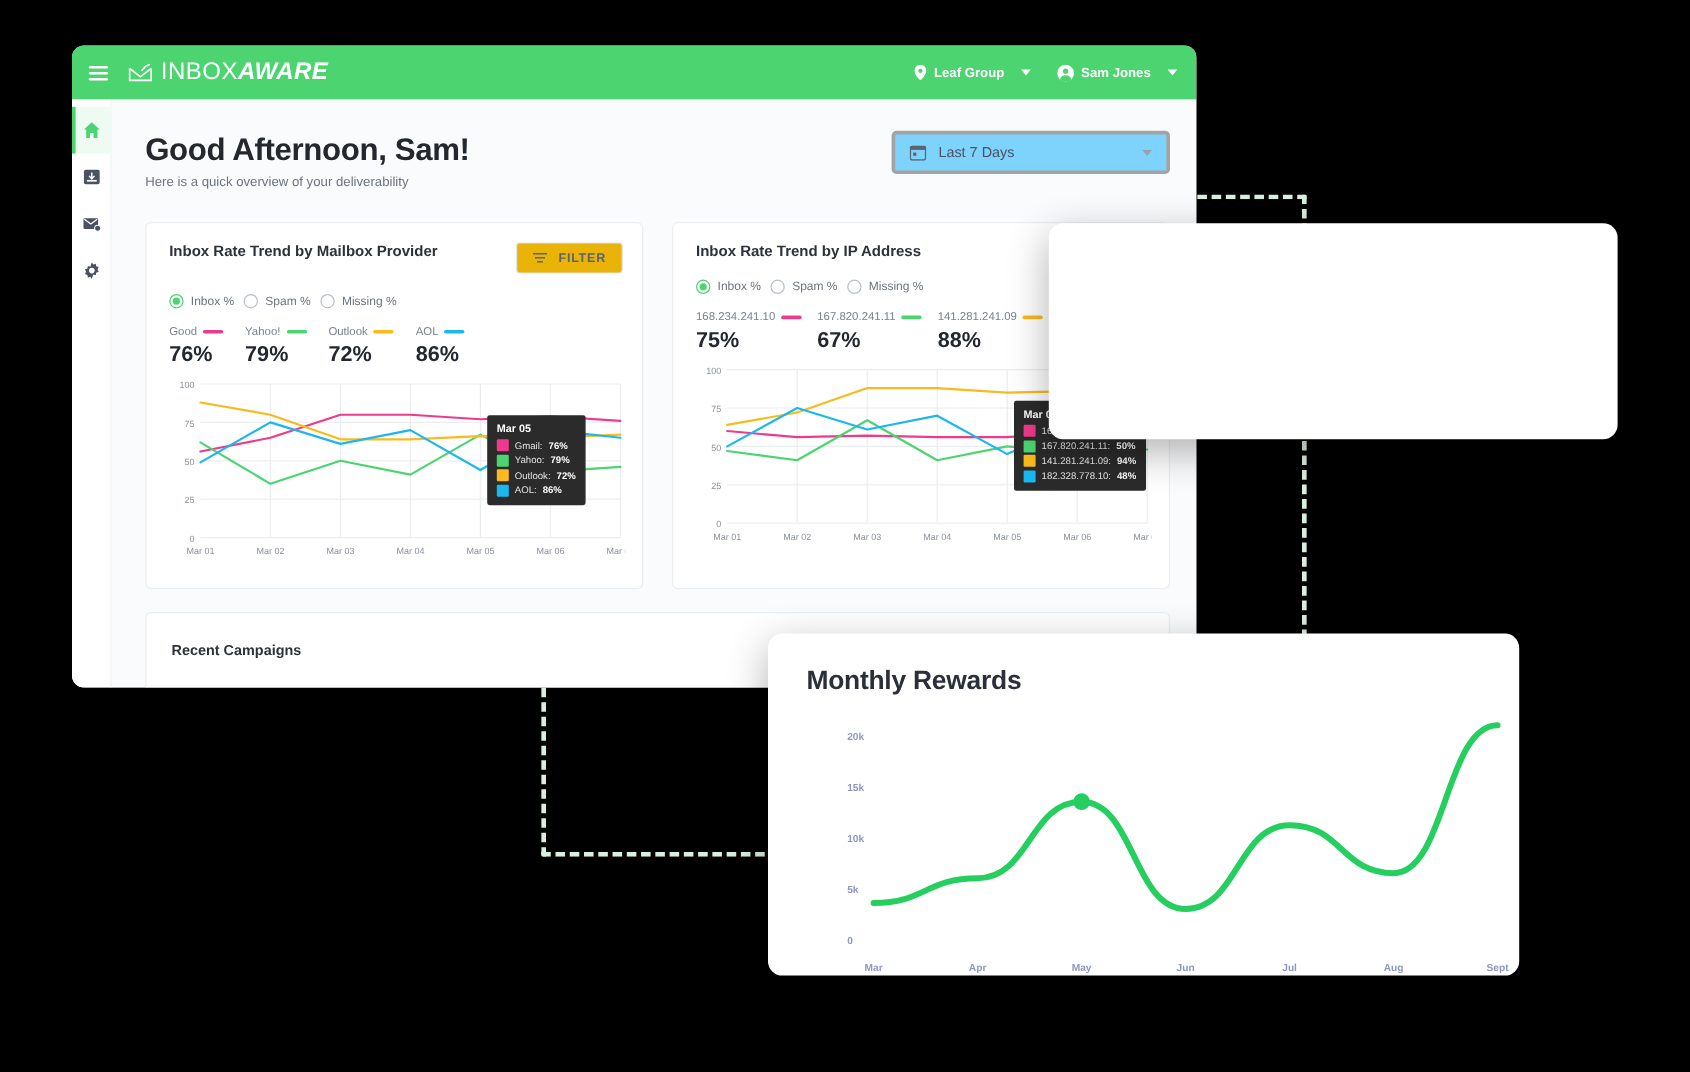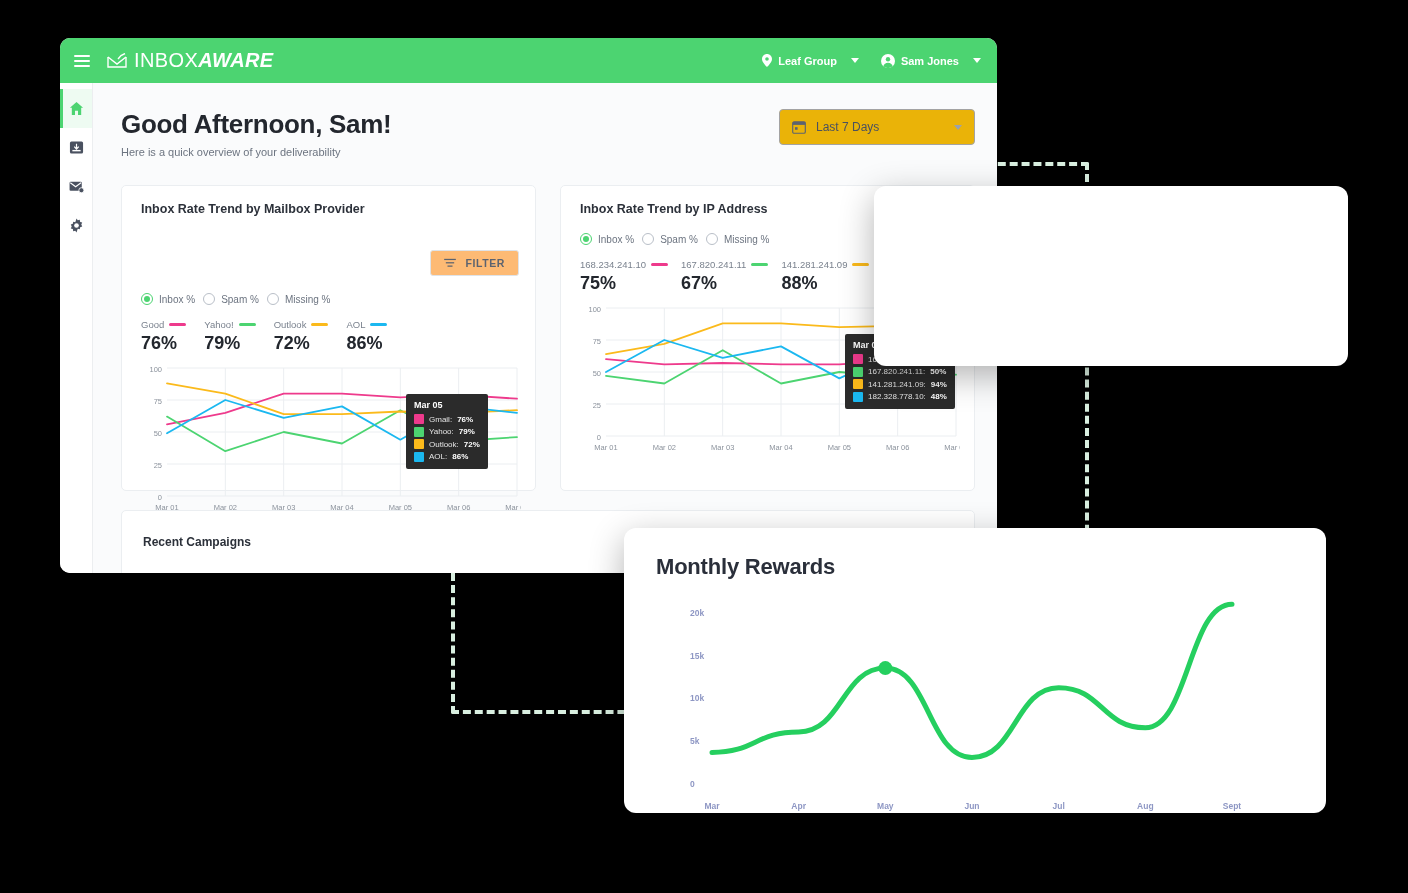--- a/index.html
+++ b/index.html
@@ -56,35 +56,35 @@
   .side-item { height: 39px; display: flex; align-items: center; justify-content: center;
     cursor: pointer; position: relative; }
   .side-item.active { background: #eefbf2; }
   .side-item.active::before { content:""; position:absolute; left:0; top:0; bottom:0;
     width: 3px; background: #4CD471; }
   .content { flex: 1; background: #fafbfc; padding: 26px 22px 0 28px; overflow: hidden; }
 
   .greet-row { display: flex; align-items: flex-start; justify-content: space-between; }
   .greet-title { font-size: 26px; font-weight: 700; color: #23272e; letter-spacing: -.3px; }
   .greet-sub { font-size: 11px; color: #6c7480; margin-top: 6px; }
-  .daterange { width: 196px; height: 36px; background: #eab308; border: 1px solid #a3a3a3;
+  .daterange { width: 232px; height: 36px; background: #7dd3fc; border: 3px solid #a3a3a3;
     border-radius: 4px; display: flex; align-items: center; padding: 0 12px;
     gap: 10px; font-size: 12px; color: #4a5160; cursor: pointer; }
   .daterange .dr-label { flex: 1; }
   .caret-gray { width: 0; height: 0; border-left: 4px solid transparent;
     border-right: 4px solid transparent; border-top: 5px solid #9aa1ad; }
 
   .cards { display: flex; gap: 19px; margin-top: 27px; justify-content: space-between; }
   .card { background: #fff; border: 1px solid #ebeef1; border-radius: 5px;
     width: 415px; height: 306px; padding: 16px 16px 10px 19px; position: relative; }
   .card-head { display: flex; align-items: flex-start; justify-content: space-between; }
   .card-title { font-size: 12.5px; font-weight: 700; color: #2c313a; }
-  .filter-btn { border: 1px solid #dfe3e8; border-radius: 3px; background: #fdba74;
+  .filter-btn { border: 1px solid #dfe3e8; border-radius: 3px; background: #eab308;
     height: 26px; padding: 0 13px; display: flex; align-items: center; gap: 9px;
-    font-size: 10.5px; font-weight: 700; color: #5c636f; letter-spacing: .6px; cursor: pointer; margin-top: 48px;}
+    font-size: 10.5px; font-weight: 700; color: #5c636f; letter-spacing: .6px; cursor: pointer;}
   .radios { display: flex; gap: 8px; margin-top: 17px; }
   .radio { display: flex; align-items: center; gap: 6px; font-size: 10px;
     color: #6c7480; cursor: pointer; }
   .rdot { width: 12px; height: 12px; border-radius: 50%; border: 1.6px solid #b9bfc8;
     display: flex; align-items: center; justify-content: center; }
   .rdot.on { border-color: #4CD471; }
   .rdot.on::after { content:""; width: 6px; height: 6px; border-radius:50%; background:#4CD471; }
 
   .legend { display: flex; gap: 18px; margin-top: 14px; }
   .lg-name { font-size: 9.5px; color: #7a828e; display: flex; align-items: center; gap: 5px; }
@@ -109,21 +109,21 @@
   .float-card { position: absolute; background: #ffffff; border-radius: 12px;
     box-shadow: 0 10px 34px rgba(0,0,0,.30); }
   #commissions-card { left: 874px; top: 186px; width: 474px; height: 180px;
     padding: 28px 30px 0 35px; }
   .comm-title { font-size: 22px; font-weight: 700; color: #2a2f3a; letter-spacing: -.2px; }
   .comm-row { display: flex; align-items: center; margin-top: 12px; }
   .comm-amount { font-size: 56px; font-weight: 700; color: #25cf5f; letter-spacing: -1.5px; }
   .mini-bars { display: flex; align-items: flex-end; gap: 11px; height: 76px; margin-left: 45px; }
   .mini-bars span { width: 12px; border-radius: 6px; display: block; }
 
-  #rewards-card { left: 624px; top: 528px; width: 702px; height: 285px;
+  #rewards-card { left: 640px; top: 528px; width: 626px; height: 285px;
     padding: 26px 0 0 32px; }
   .rw-title { font-size: 22px; font-weight: 700; color: #2a2f3a; letter-spacing: -.2px; }
   .rw-plot { position: relative; margin-top: 14px; }
 </style>
 </head>
 <body>
 
 <div id="stage">
 
   <div class="dashed-rect"></div>

